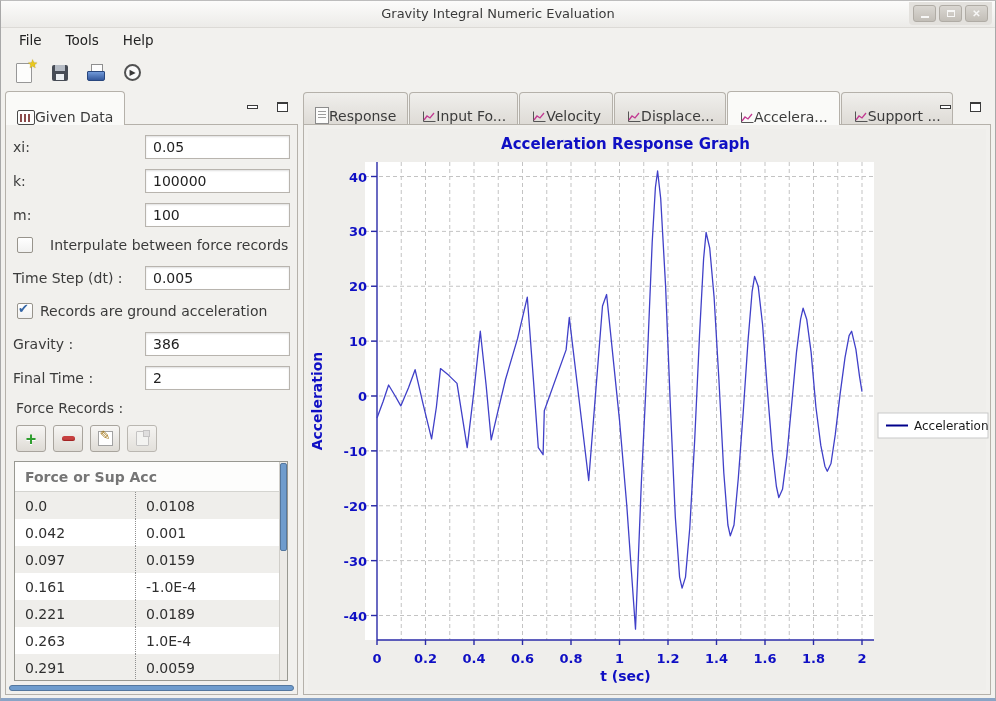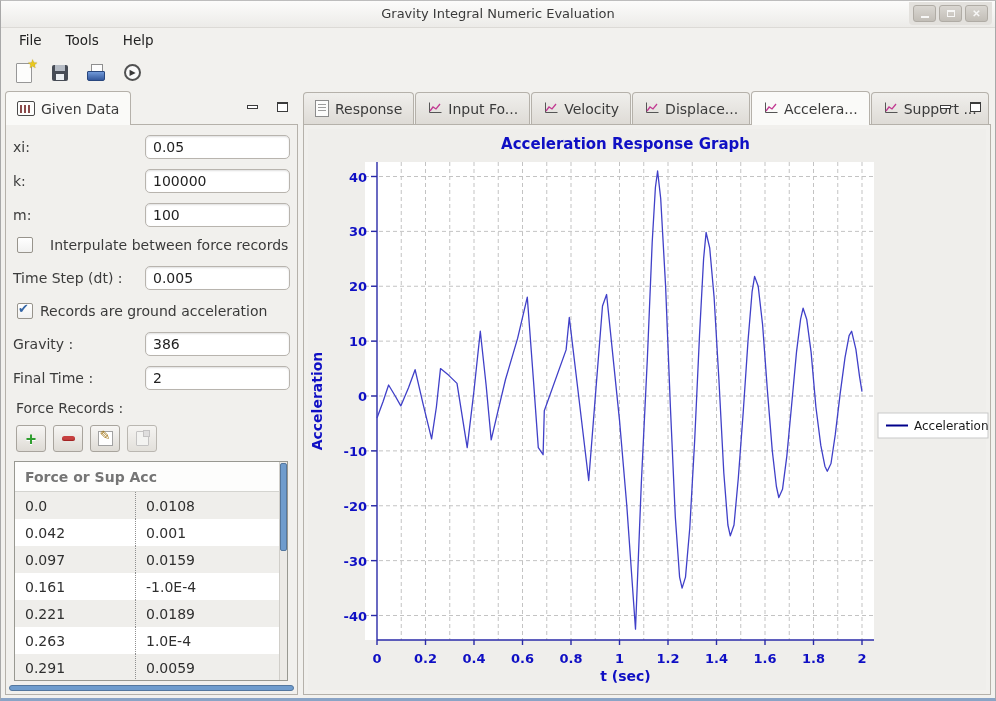--- a/index.html
+++ b/index.html
@@ -39,35 +39,35 @@
   .ic-open .pg{position:absolute;left:4px;top:0;width:10px;height:11px;background:#fdfdfd;border:1px solid #8f8f8f;}
   .ic-open .tray{position:absolute;left:0;bottom:1px;width:16px;height:8px;border:1px solid #29477e;border-radius:1px 1px 2px 2px;
     background:linear-gradient(#7099d9,#34589c);}
   .ic-run{width:17px;height:17px;border:2px solid #525252;border-radius:50%;background:#fafafa;
     display:flex;align-items:center;justify-content:center;font-size:8px;color:#383838;box-sizing:border-box;padding-left:1px;}
   
   .panel{position:absolute;top:90px;bottom:3px;}
   #left-panel{left:4px;width:293px;}
   #right-panel{left:302px;right:4px;}
   .tabbar{position:relative;height:34px;display:flex;align-items:flex-end;border-bottom:1px solid #b5b1aa;box-sizing:border-box;}
-  .tab{display:inline-flex;align-items:center;gap:6px;height:32px;box-sizing:border-box;padding:0 11px;
+  .tab{display:inline-flex;align-items:flex-end;height:32px;box-sizing:border-box;padding:0 11px;
     background:linear-gradient(#f0efec,#dedbd6);border:1px solid #b5b1aa;border-bottom:none;
     border-radius:4px 4px 0 0;margin-right:1px;font-size:14px;color:#3b3b3b;white-space:nowrap;}
   .tab.active{background:#fafaf8;height:34px;margin-bottom:-1px;z-index:2;position:relative;}
   .panel-controls{position:absolute;right:6px;top:7px;display:flex;gap:10px;align-items:center;z-index:3;}
   .pctl{width:20px;height:18px;border:none;background:transparent;display:flex;align-items:center;justify-content:center;padding:0;}
   .pmin{width:11px;height:4px;border:1px solid #3c3c3c;background:#fff;box-sizing:border-box;}
   .pmax{width:11px;height:10px;border:1px solid #3c3c3c;border-top-width:2px;background:#fff;box-sizing:border-box;}
   .panel-content{position:absolute;left:0;right:0;top:34px;bottom:0;border:1px solid #b5b1aa;border-top:none;
     background:#f1f0ed;box-sizing:border-box;}
   
   #form-area{padding:10px 7px 0 7px;}
   .frow{display:flex;align-items:center;margin-bottom:10px;}
   .frow label{width:124px;text-align:left;margin-right:8px;font-size:14px;color:#3c3c3c;white-space:nowrap;}
-  .frow input{flex:1;height:24px;border:1px solid #b8b4ae;border-radius:5px;background:#fff;
+  .frow input{flex:1;height:24px;border:1px solid #b8b4ae;border-radius:0;background:#fff;
     box-shadow:inset 0 1px 2px rgba(0,0,0,.13);padding:0 7px;font-size:14px;color:#222;
     font-family:"DejaVu Sans","Liberation Sans",sans-serif;box-sizing:border-box;min-width:0;}
   .cbrow{display:flex;align-items:center;gap:7px;margin:13px 0 13px 4px;font-size:14px;color:#3a3a3a;}
   .checkbox{width:14px;height:14px;border:1px solid #98948c;border-radius:2px;background:linear-gradient(#fff,#f1f1f0);
     position:relative;flex:0 0 auto;}
   .checkbox.checked::after{content:"✔";position:absolute;left:0px;top:-3px;font-size:13px;font-weight:bold;color:#3566a5;}
   #force-records-label{margin:4px 0 9px 3px;font-size:14px;color:#3c3c3c;}
   #record-buttons{display:flex;gap:7px;margin-left:3px;margin-bottom:9px;}
   .rec-btn{width:30px;height:27px;border:1px solid #a8a49d;border-radius:3px;
     background:linear-gradient(#f7f6f4,#dedbd5);display:flex;align-items:center;justify-content:center;padding:0;}

